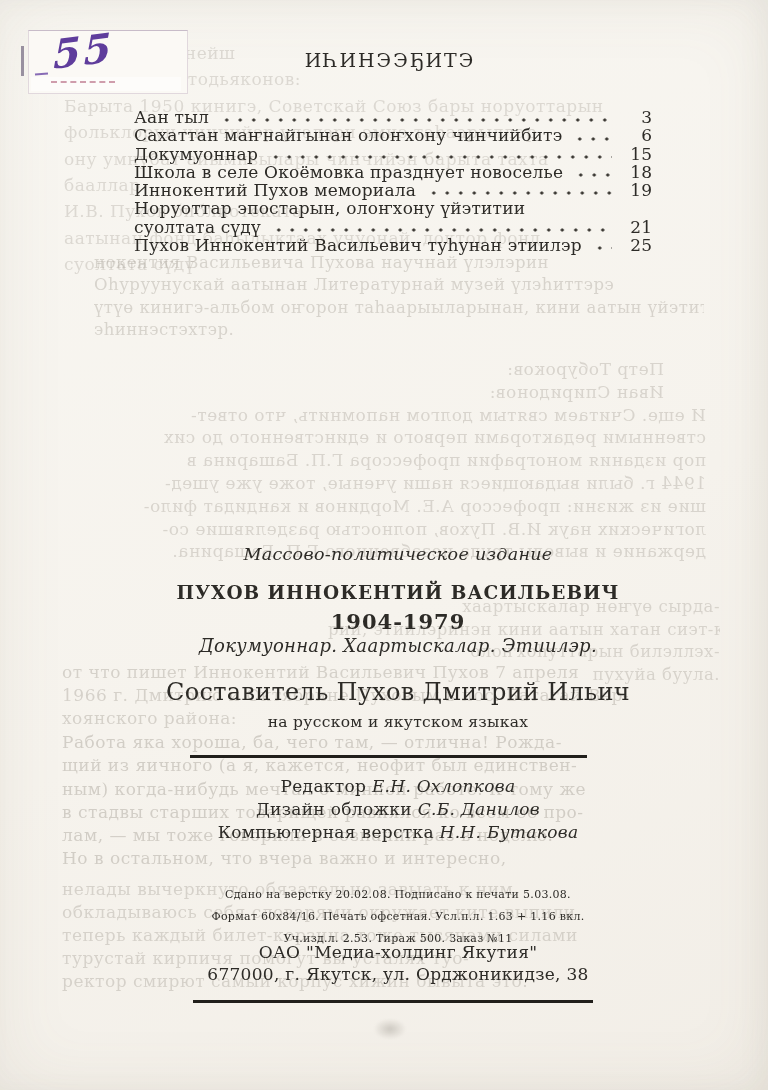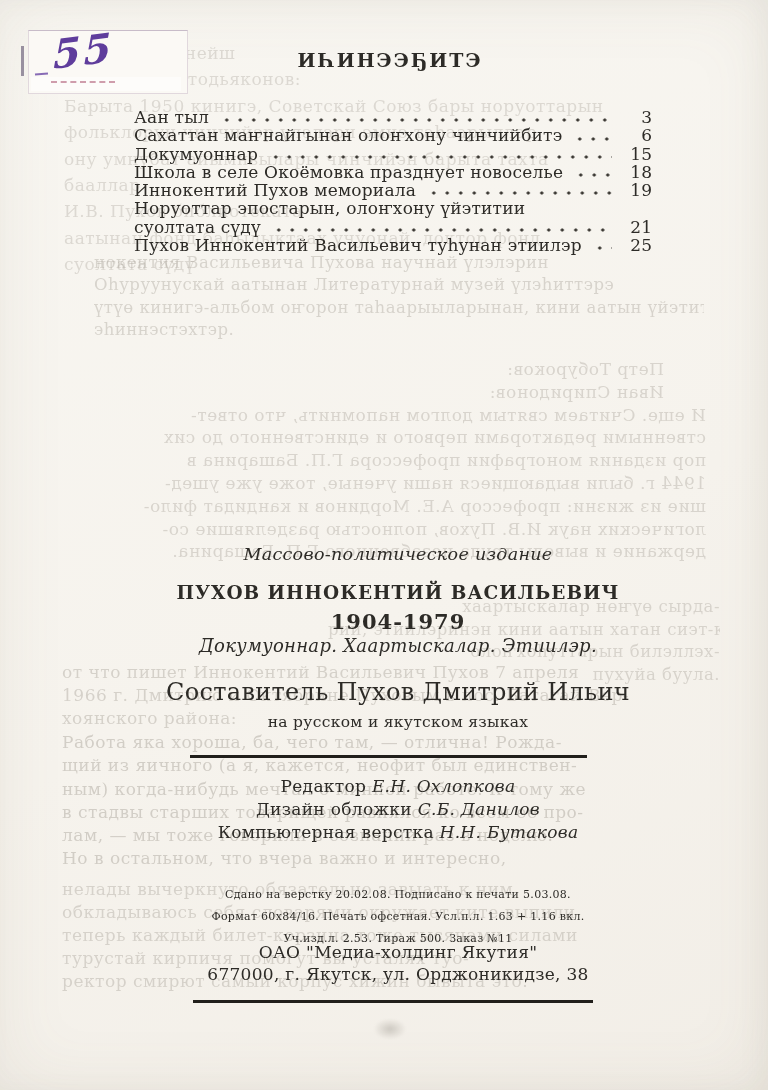--- a/index.html
+++ b/index.html
@@ -31,21 +31,21 @@
     background:#fbf9f5;border:1px solid rgba(160,130,160,.28);
     border-top-color:rgba(140,115,150,.45);}
   .label-bright{position:absolute;left:2px;top:46px;width:150px;height:14px;background:#fdfcfa;}
   .hand-number{position:absolute;left:24px;top:0px;
     font-size:40px;font-weight:700;font-style:italic;letter-spacing:3px;
     color:#5f3d9c;transform:rotate(-7deg) skewX(-7deg);line-height:1;}
   .pre-dash{position:absolute;left:6px;top:42px;width:13px;height:2.4px;background:#6a47a5;opacity:.8;transform:rotate(-4deg);}
   .hand-underline{position:absolute;left:22px;top:50px;width:64px;border-bottom:2.4px dashed #c07e93;opacity:.75;}
   .edge-tick{position:absolute;left:21px;top:46px;width:2.6px;height:30px;background:#4c3f60;opacity:.55;z-index:3;}
   .title{position:absolute;z-index:2;top:49px;left:12px;width:756px;margin:0;
-    text-align:center;font-size:19px;font-weight:700;letter-spacing:2px;}
+    text-align:center;font-size:19px;font-weight:400;letter-spacing:2px;}
   .toc{position:absolute;z-index:2;top:107px;left:134px;width:518px;font-size:17px;}
   .toc-row{display:flex;align-items:baseline;height:18.3px;}
   .toc-title{white-space:nowrap;letter-spacing:.2px;}
   .toc-leader{flex:1;align-self:stretch;margin:0 6px 0 9px;
     background-image:radial-gradient(circle,#3a3732 1.35px,rgba(0,0,0,0) 1.8px);
     background-size:13.5px 6px;background-repeat:repeat-x;background-position:2px calc(100% - 2px);}
   .toc-leader.hidden{background:none;}
   .toc-page{min-width:34px;text-align:right;}
   .cline{position:absolute;z-index:2;left:20px;width:756px;text-align:center;letter-spacing:.3px;}
   .l-massovo{top:544px;font-size:17.5px;font-style:italic;}

